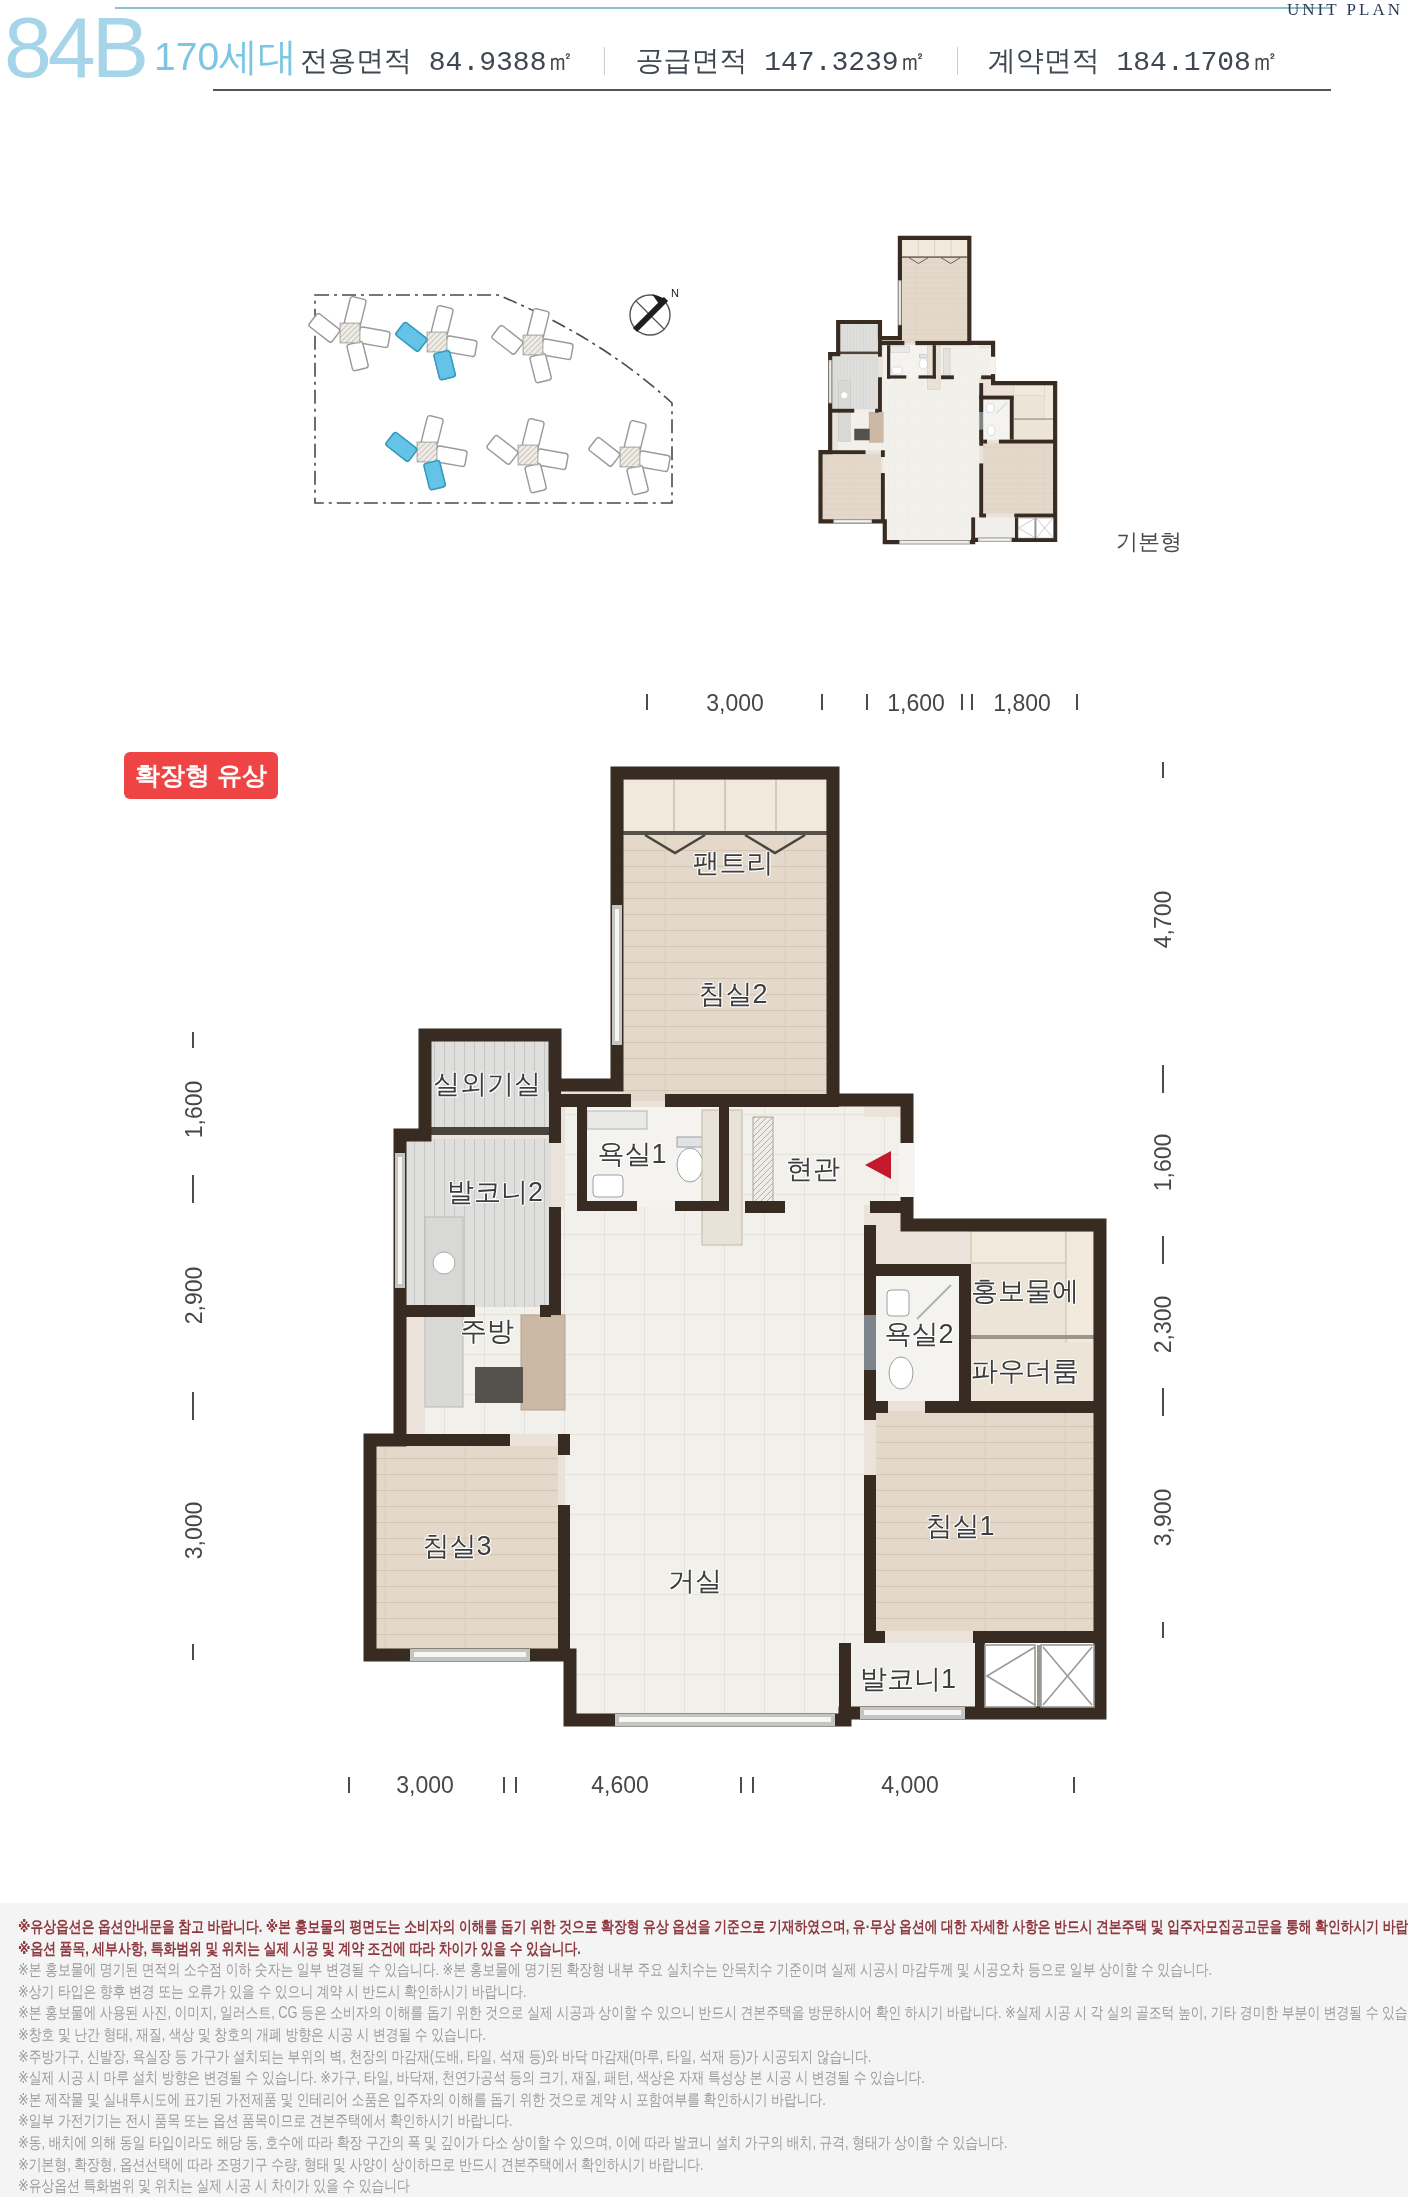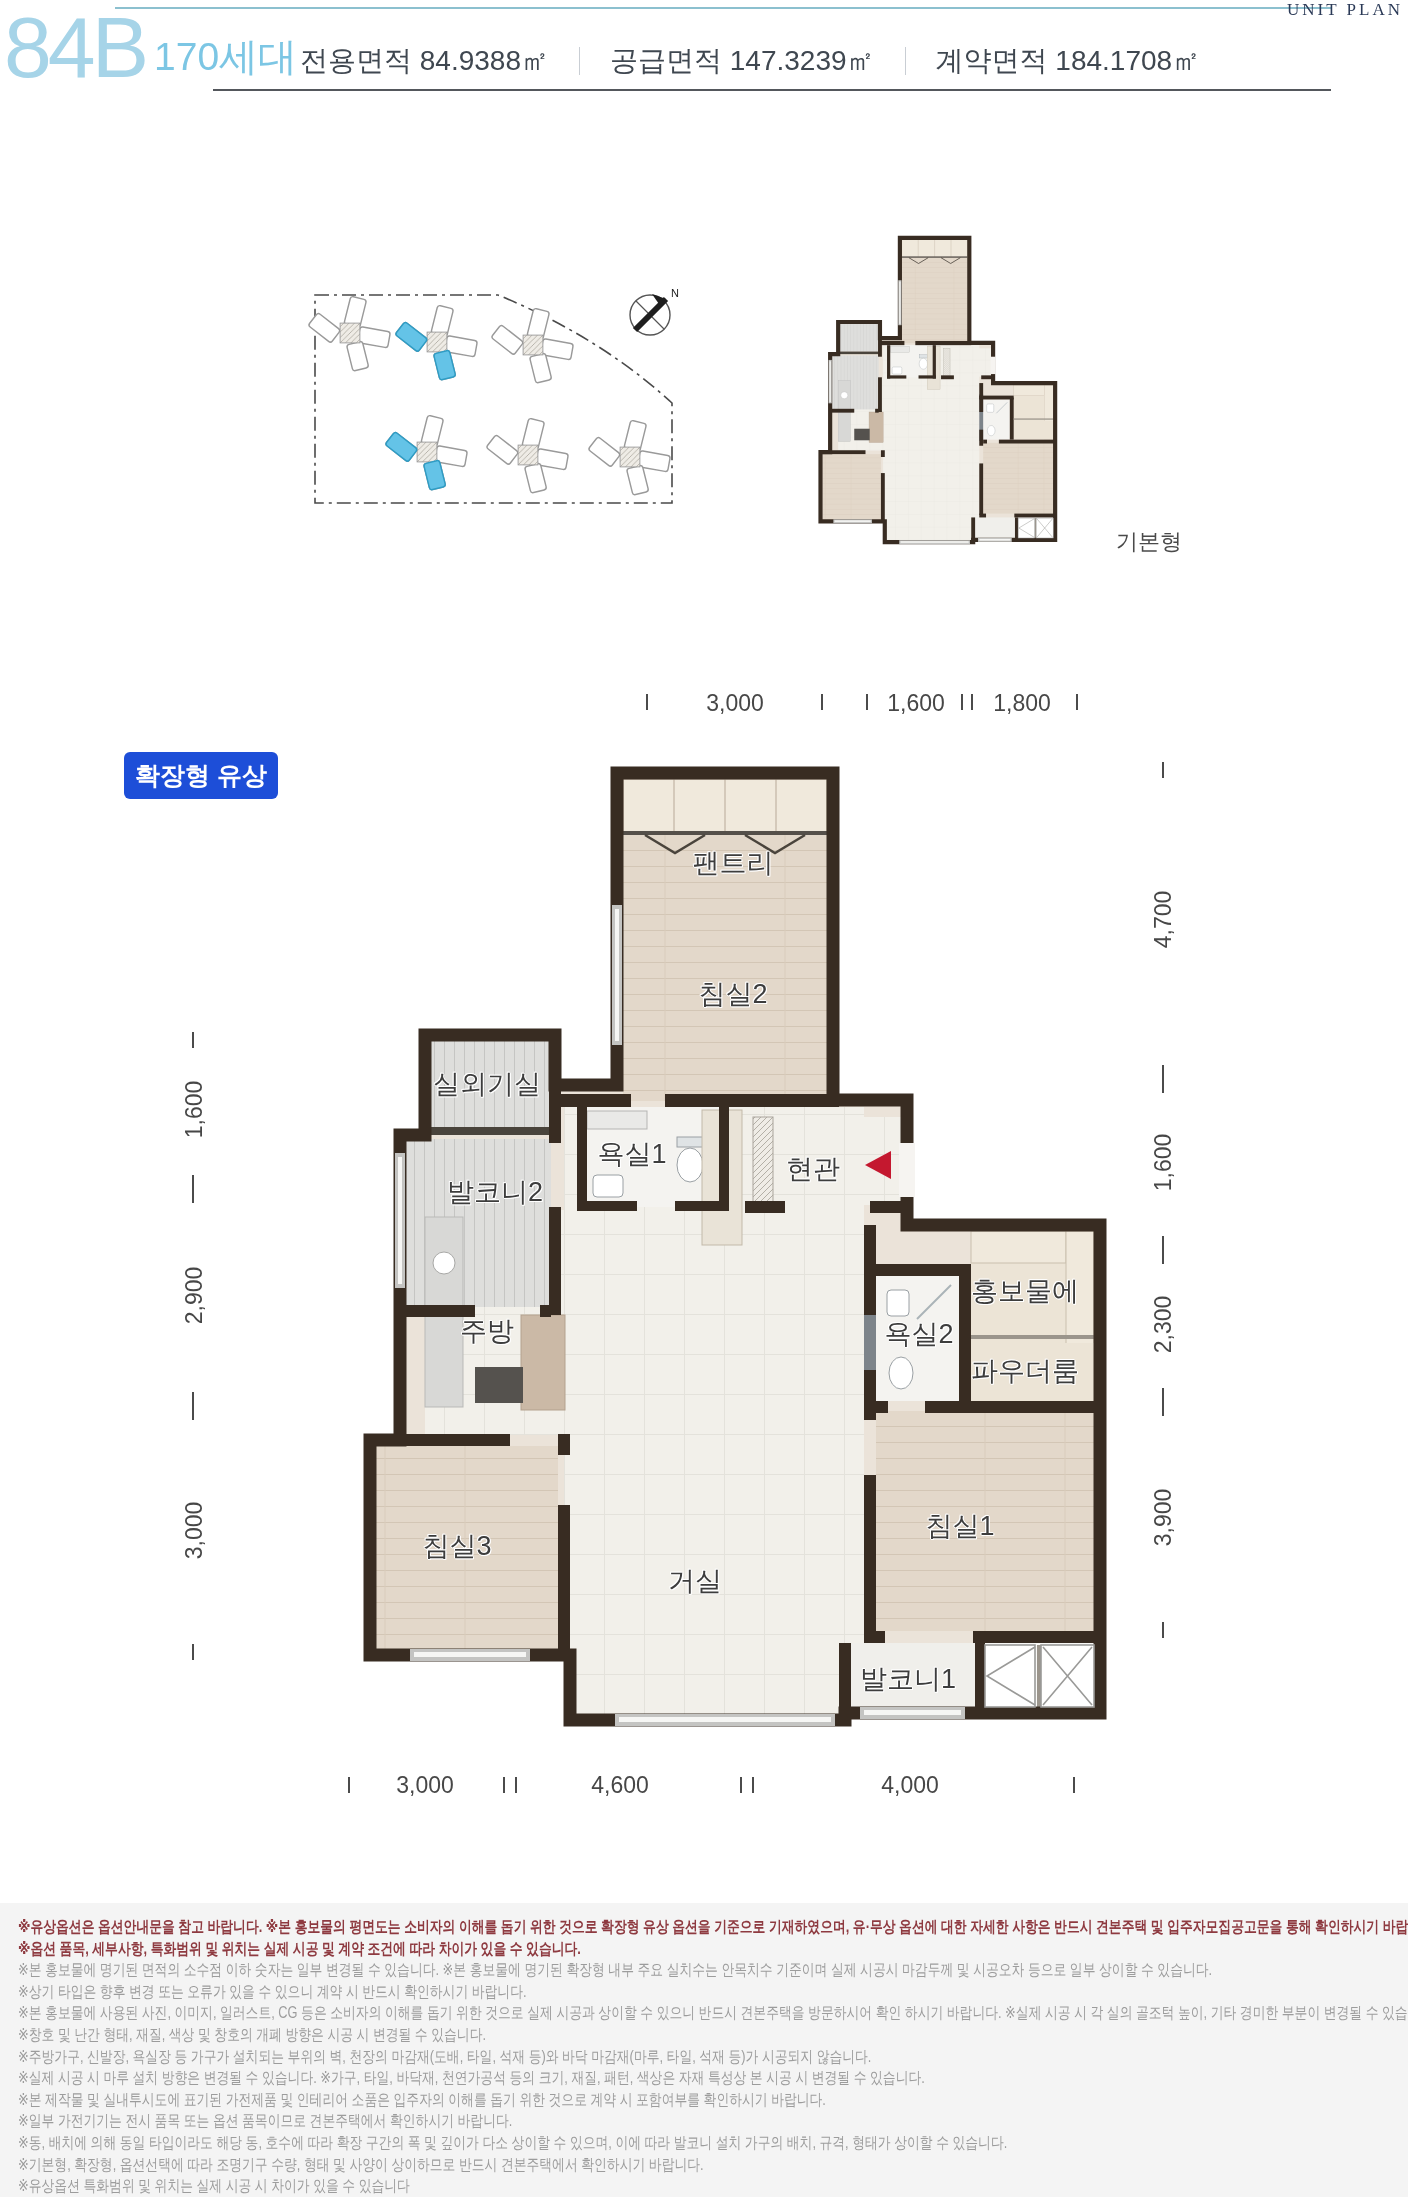--- a/index.html
+++ b/index.html
@@ -6,28 +6,28 @@
   body{width:1408px;height:2197px;position:relative;background:#ffffff;
        font-family:"Liberation Sans","DejaVu Sans",sans-serif;overflow:hidden;}
   .abs{position:absolute;}
   
   .topline{position:absolute;left:115px;top:7px;width:1216px;height:2px;background:#8cc0cf;}
   .unitcode{position:absolute;left:4px;top:4px;font-size:86px;font-weight:400;letter-spacing:-4px;
             color:#a6d4e8;line-height:1;}
   .households{position:absolute;left:154px;top:30px;font-size:39px;font-weight:400;color:#7cc6e4;}
   .areas{position:absolute;left:300px;top:42px;display:flex;align-items:center;
          font-size:28px;color:#3f4750;}
-  .areas .pair{white-space:nowrap;}
+  .areas .pair{white-space:nowrap;font-family:Liberation Mono, monospace;}
   .areas .sep{width:1px;height:28px;background:#c9ced4;margin:0 30px;}
   .underrule{position:absolute;left:213px;top:89px;width:1118px;height:2px;background:#53575c;}
   .unitplan{position:absolute;left:1188px;top:0px;width:215px;text-align:right;
             font-family:"Liberation Serif","DejaVu Serif",serif;font-size:17px;
             letter-spacing:3px;color:#2b3a57;}
   
-  .badge{position:absolute;left:124px;top:752px;width:154px;height:47px;background:#1d4ed8;
+  .badge{position:absolute;left:124px;top:752px;width:154px;height:47px;background:#ef4444;
          border-radius:6px;color:#ffffff;font-size:25px;font-weight:bold;
          display:flex;align-items:center;justify-content:center;}
   
   .planwrap{position:absolute;left:325px;top:755px;width:790px;height:980px;}
   .rlabel{position:absolute;width:150px;margin-left:-75px;text-align:center;font-size:27px;
           color:#3d3d3d;font-weight:500;white-space:nowrap;
           text-shadow:-1px 0 #fff,1px 0 #fff,0 -1px #fff,0 1px #fff,-1px -1px #fff,1px 1px #fff;}
   .mini-label{position:absolute;left:1068px;top:527px;font-size:22px;color:#4a4a4a;margin-left:48px;}
   
   .tick{position:absolute;width:2px;height:16px;background:#4b4b4b;}

